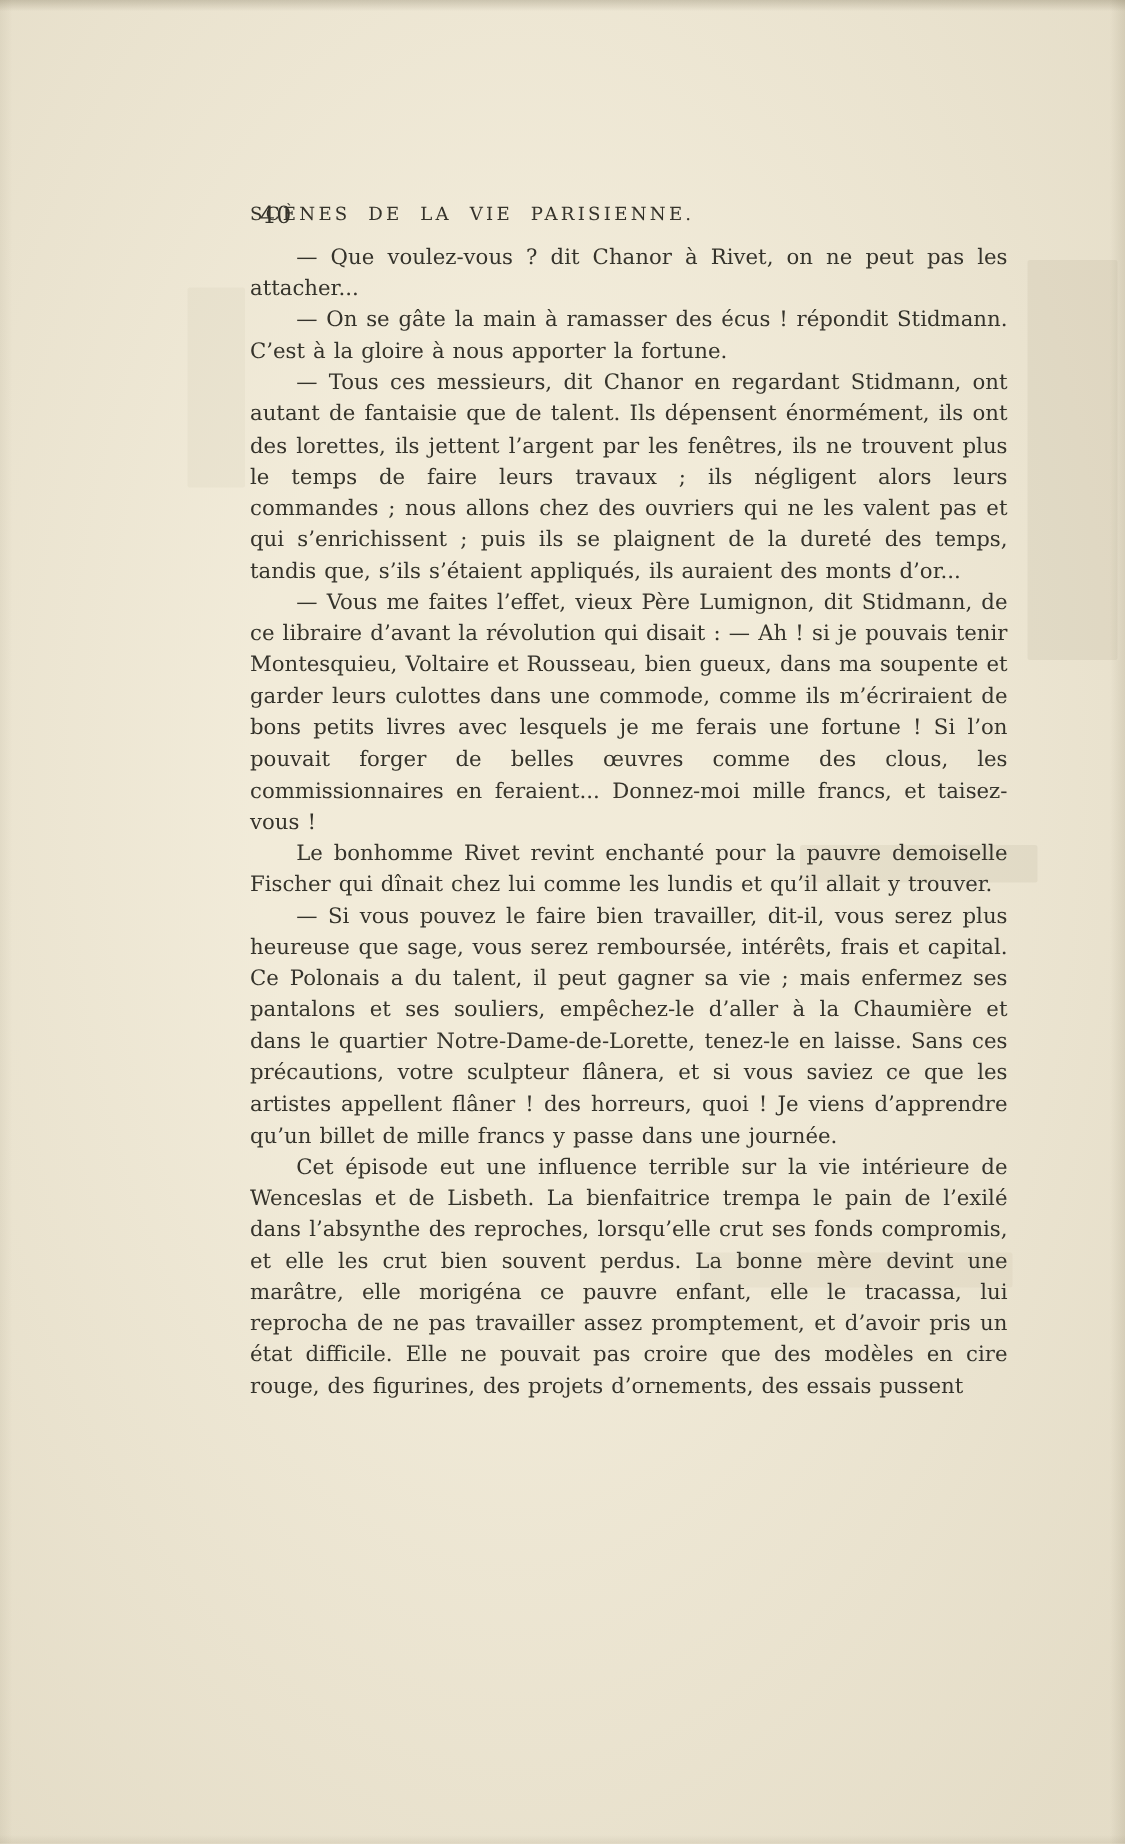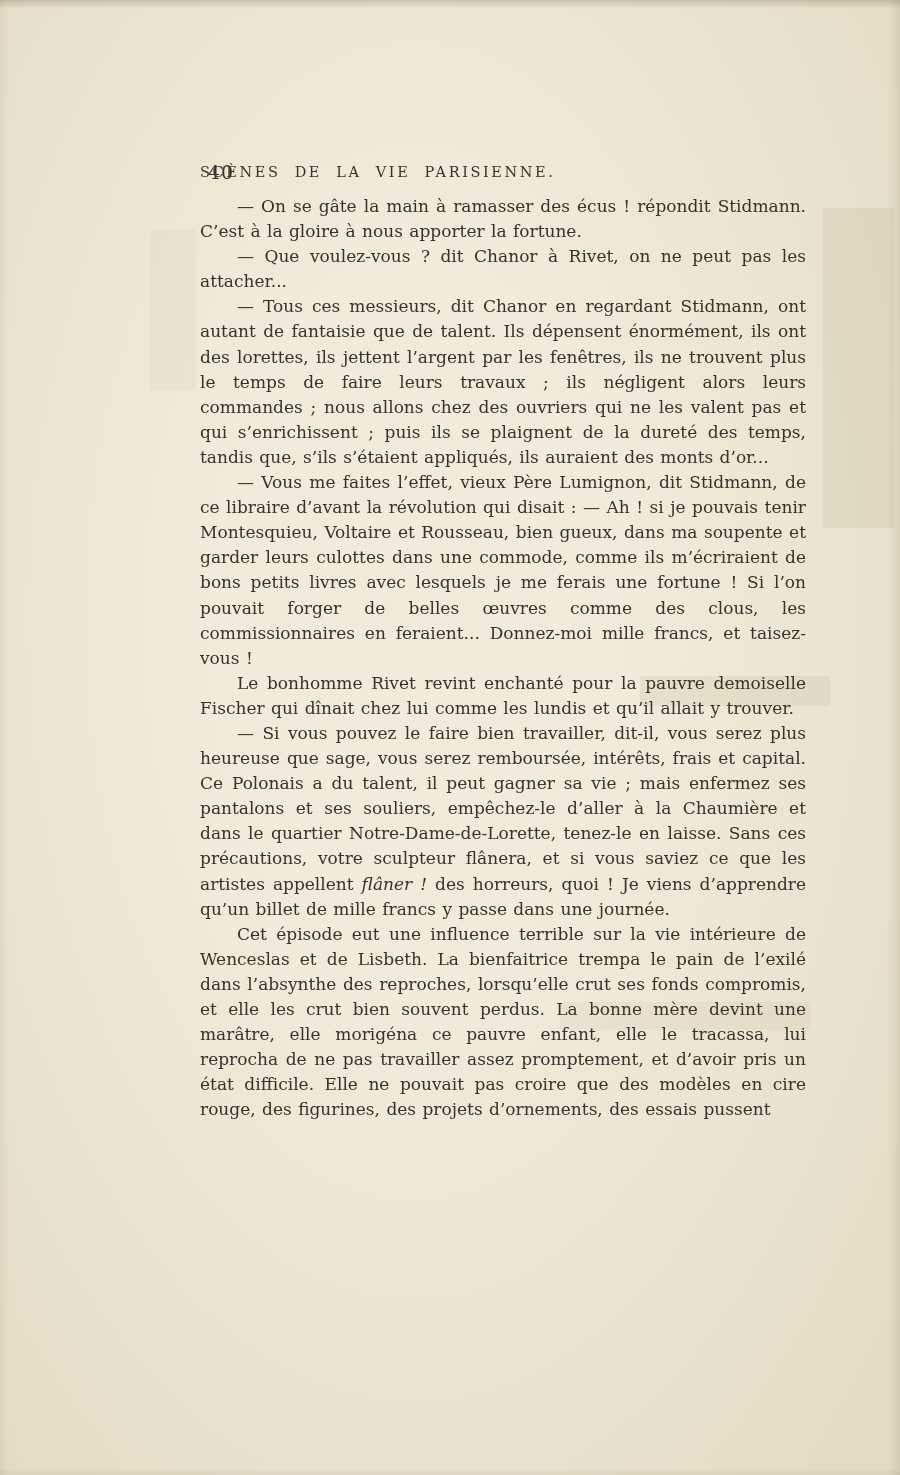--- a/index.html
+++ b/index.html
@@ -78,38 +78,37 @@
     line-height: 25.1px;
     word-spacing: 1px;
   }
 
   .page-text p {
     text-indent: 37px;
     margin: 0;
   }
 
   .page-text .italic {
-    font-style: italic;
   }
 </style>
 </head>
 <body>
 
 <div class="paper-texture"></div>
 <div class="scan-artifact artifact-1"></div>
 <div class="scan-artifact artifact-2"></div>
 <div class="scan-artifact artifact-3"></div>
 <div class="scan-artifact artifact-4"></div>
 
 <div class="page-header">
   <span class="page-number">40</span>
   <div class="running-title">SCÈNES DE LA VIE PARISIENNE.</div>
 </div>
 
 <div class="page-text">
+    <p><span>— Que voulez-vous&nbsp;? dit Chanor à Rivet, on ne peut pas les attacher...</span></p>
     <p><span>— On se gâte la main à ramasser des écus&nbsp;! répondit Stidmann. C’est à la gloire à nous apporter la fortune.</span></p>
-    <p><span>— Que voulez-vous&nbsp;? dit Chanor à Rivet, on ne peut pas les attacher...</span></p>
     <p><span>— Tous ces messieurs, dit Chanor en regardant Stidmann, ont autant de fantaisie que de talent. Ils dépensent énormément, ils ont des lorettes, ils jettent l’argent par les fenêtres, ils ne trouvent plus le temps de faire leurs travaux&nbsp;; ils négligent alors leurs commandes&nbsp;; nous allons chez des ouvriers qui ne les valent pas et qui s’enrichissent&nbsp;; puis ils se plaignent de la dureté des temps, tandis que, s’ils s’étaient appliqués, ils auraient des monts d’or...</span></p>
     <p><span>— Vous me faites l’effet, vieux Père Lumignon, dit Stidmann, de ce libraire d’avant la révolution qui disait&nbsp;: — Ah&nbsp;! si je pouvais tenir Montesquieu, Voltaire et Rousseau, bien gueux, dans ma soupente et garder leurs culottes dans une commode, comme ils m’écriraient de bons petits livres avec lesquels je me ferais une fortune&nbsp;! Si l’on pouvait forger de belles œuvres comme des clous, les commissionnaires en feraient... Donnez-moi mille francs, et taisez-vous&nbsp;!</span></p>
     <p><span>Le bonhomme Rivet revint enchanté pour la pauvre demoiselle Fischer qui dînait chez lui comme les lundis et qu’il allait y trouver.</span></p>
     <p><span>— Si vous pouvez le faire bien travailler, dit-il, vous serez plus heureuse que sage, vous serez remboursée, intérêts, frais et capital. Ce Polonais a du talent, il peut gagner sa vie&nbsp;; mais enfermez ses pantalons et ses souliers, empêchez-le d’aller à la Chaumière et dans le quartier Notre-Dame-de-Lorette, tenez-le en laisse. Sans ces précautions, votre sculpteur flânera, et si vous saviez ce que les artistes appellent </span><span class="italic">flâner&nbsp;!</span><span> des horreurs, quoi&nbsp;! Je viens d’apprendre qu’un billet de mille francs y passe dans une journée.</span></p>
     <p><span>Cet épisode eut une influence terrible sur la vie intérieure de Wenceslas et de Lisbeth. La bienfaitrice trempa le pain de l’exilé dans l’absynthe des reproches, lorsqu’elle crut ses fonds compromis, et elle les crut bien souvent perdus. La bonne mère devint une marâtre, elle morigéna ce pauvre enfant, elle le tracassa, lui reprocha de ne pas travailler assez promptement, et d’avoir pris un état difficile. Elle ne pouvait pas croire que des modèles en cire rouge, des figurines, des projets d’ornements, des essais pussent</span></p>
   </div>
 
 </body></html>

